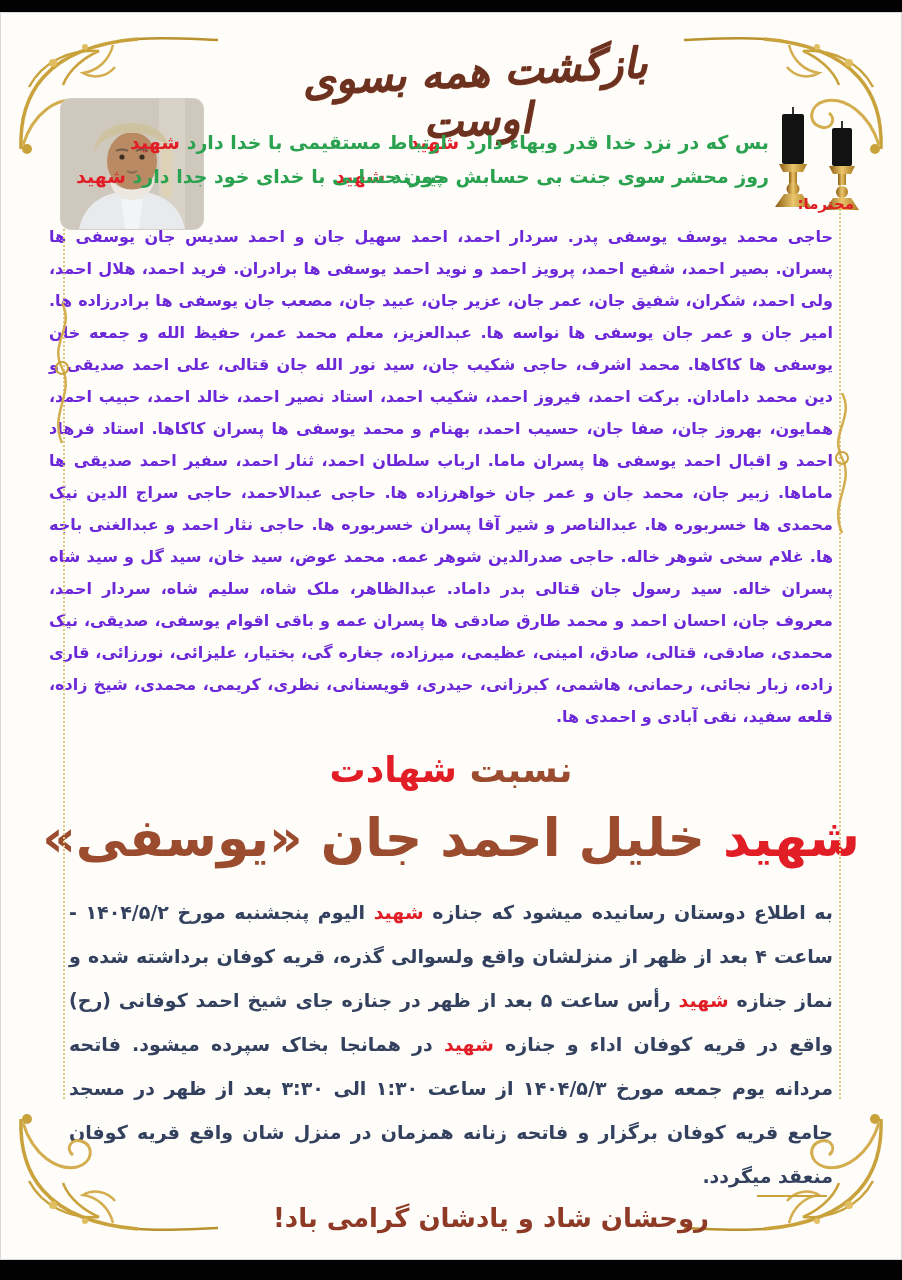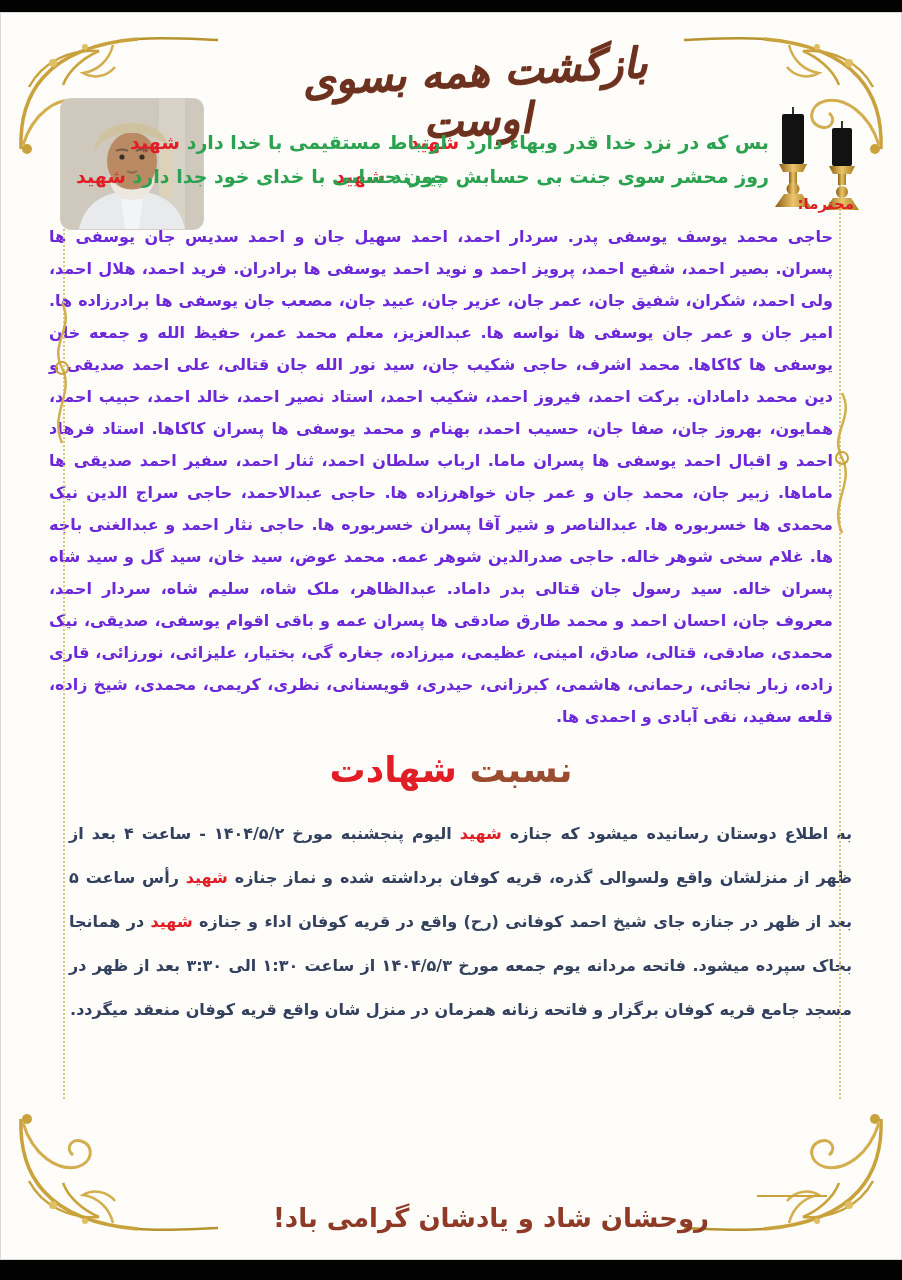--- a/index.html
+++ b/index.html
@@ -51,22 +51,22 @@
   .names {
     flex:0 0 auto; margin:6px 68px 0 48px; direction:rtl; text-align:justify;
     color:#6d28d9; font-size:16px; font-weight:bold; line-height:32px;
   }
   .heading { flex:0 0 auto; margin-top:16px; text-align:center; direction:rtl; font-size:36px; font-weight:bold; }
   .heading .w1 { color:#9b4b2e; }
   .heading .w2 { color:#e11d26; }
   .martyr-name { flex:0 0 auto; margin-top:18px; text-align:center; direction:rtl; font-size:52px; font-weight:bold; color:#9b4b2e; white-space:nowrap; }
   .martyr-name .hl { color:#e11d26; }
   .announcement {
-    flex:0 0 auto; margin:22px 49px 0 68px; direction:rtl; text-align:justify;
-    color:#33415f; font-size:16px; font-weight:bold; line-height:44px;
+    flex:0 0 auto; margin:22px 68px 0 68px; direction:rtl; text-align:justify;
+    color:#33415f; font-size:19px; font-weight:bold; line-height:44px;
   }
   .announcement .hl { color:#e11d26; }
   .footer-blessing {
     flex:0 0 auto; margin-top:auto; margin-bottom:26px; text-align:center; direction:rtl;
     font-size:26px; font-weight:bold; color:#8e3a26; transform:translateX(40px);
   }
 </style>
 </head>
 <body>
 
@@ -171,19 +171,22 @@
 
       <div class="salutation">محترما:</div>
     </div>
 
     <p class="names">حاجی محمد یوسف یوسفی پدر. سردار احمد، احمد سهیل جان و احمد سدیس جان یوسفی ها پسران. بصیر احمد، شفیع احمد، پرویز احمد و نوید احمد یوسفی ها برادران. فرید احمد، هلال احمد، ولی احمد، شکران، شفیق جان، عمر جان، عزیر جان، عبید جان، مصعب جان یوسفی ها برادرزاده ها. امیر جان و عمر جان یوسفی ها نواسه ها. عبدالعزیز، معلم محمد عمر، حفیظ الله و جمعه خان یوسفی ها کاکاها. محمد اشرف، حاجی شکیب جان، سید نور الله جان قتالی، علی احمد صدیقی و دین محمد دامادان. برکت احمد، فیروز احمد، شکیب احمد، استاد نصیر احمد، خالد احمد، حبیب احمد، همایون، بهروز جان، صفا جان، حسیب احمد، بهنام و محمد یوسفی ها پسران کاکاها. استاد فرهاد احمد و اقبال احمد یوسفی ها پسران ماما. ارباب سلطان احمد، ثنار احمد، سفیر احمد صدیقی ها ماماها. زبیر جان، محمد جان و عمر جان خواهرزاده ها. حاجی عبدالاحمد، حاجی سراج الدین نیک محمدی ها خسربوره ها. عبدالناصر و شیر آقا پسران خسربوره ها. حاجی نثار احمد و عبدالغنی باجه ها. غلام سخی شوهر خاله. حاجی صدرالدین شوهر عمه. محمد عوض، سید خان، سید گل و سید شاه پسران خاله. سید رسول جان قتالی بدر داماد. عبدالظاهر، ملک شاه، سلیم شاه، سردار احمد، معروف جان، احسان احمد و محمد طارق صادقی ها پسران عمه و باقی اقوام یوسفی، صدیقی، نیک محمدی، صادقی، قتالی، صادق، امینی، عظیمی، میرزاده، جغاره گی، بختیار، علیزائی، نورزائی، قاری زاده، زبار نجائی، رحمانی، هاشمی، کبرزانی، حیدری، قویسنانی، نظری، کریمی، محمدی، شیخ زاده، قلعه سفید، نقی آبادی و احمدی ها.</p>
 
     <div class="heading">
       <span class="w1">نسبت </span><span class="w2">شهادت</span>
     </div>
 
+    <div class="martyr-name">
+      <span class="hl">شهید </span><span> خلیل احمد جان «یوسفی»</span>
+    </div>
 
     <p class="announcement"><span>به اطلاع دوستان رسانیده میشود که جنازه </span><span class="hl">شهید</span><span> الیوم پنجشنبه مورخ ۱۴۰۴/۵/۲ - ساعت ۴ بعد از ظهر از منزلشان واقع ولسوالی گذره، قریه کوفان برداشته شده و نماز جنازه </span><span class="hl">شهید</span><span> رأس ساعت ۵ بعد از ظهر در جنازه جای شیخ احمد کوفانی (رح) واقع در قریه کوفان اداء و جنازه </span><span class="hl">شهید</span><span> در همانجا بخاک سپرده میشود. فاتحه مردانه یوم جمعه مورخ ۱۴۰۴/۵/۳ از ساعت ۱:۳۰ الی ۳:۳۰ بعد از ظهر در مسجد جامع قریه کوفان برگزار و فاتحه زنانه همزمان در منزل شان واقع قریه کوفان منعقد میگردد.</span></p>
 
     <div class="footer-blessing">روحشان شاد و یادشان گرامی باد!</div>
 
   </div>
 </div>
 
 </body></html>

